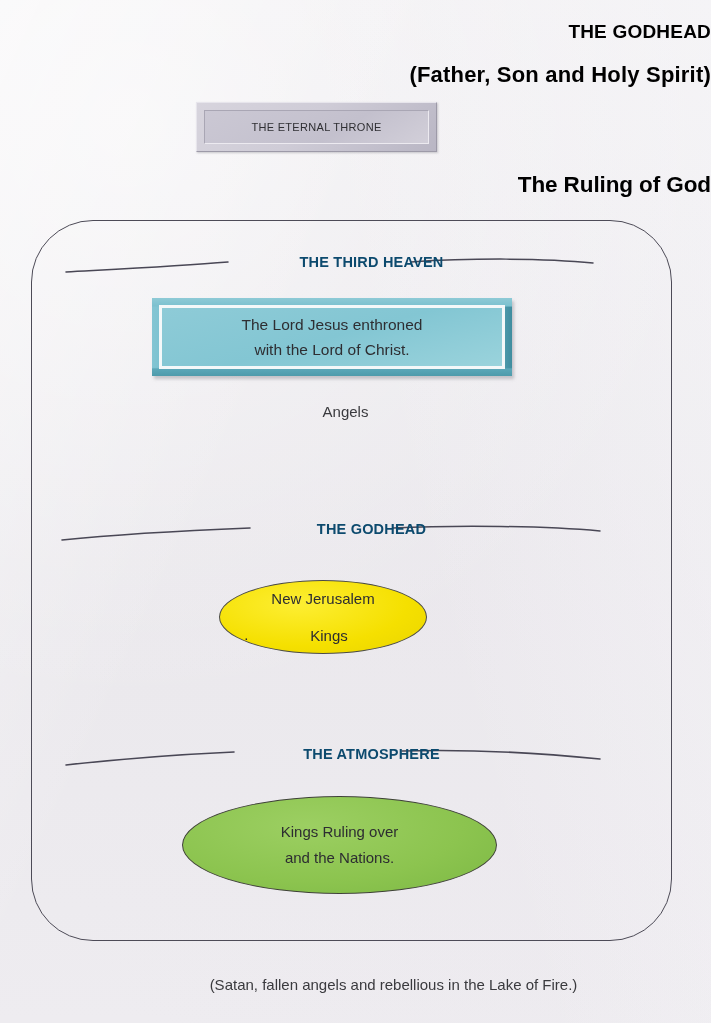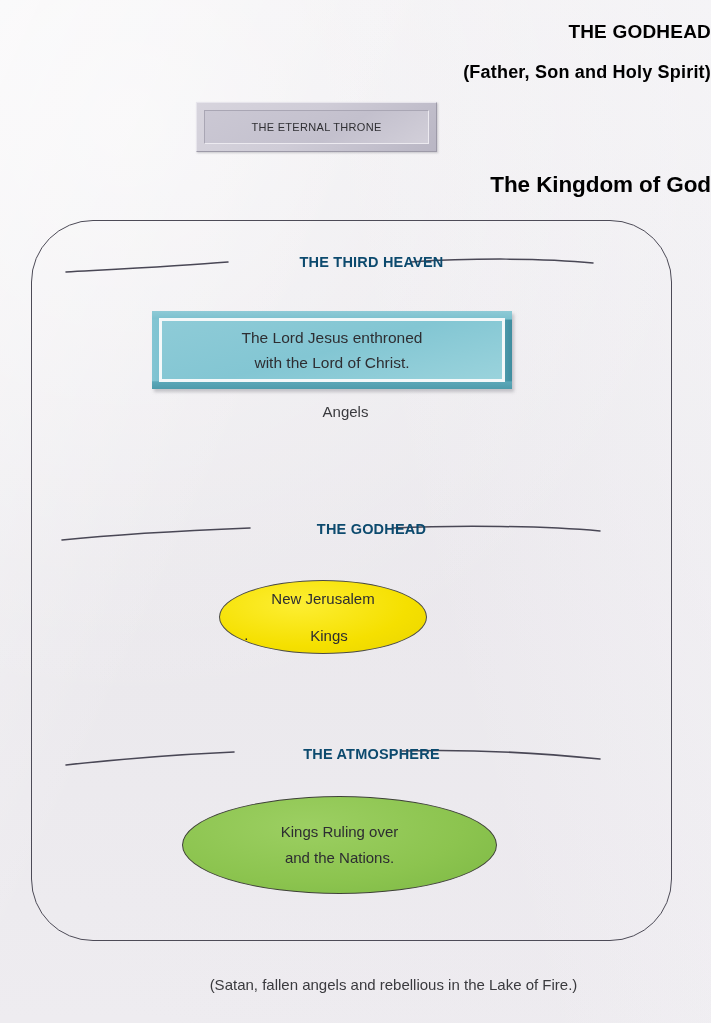--- a/index.html
+++ b/index.html
@@ -41,21 +41,21 @@
     font-weight: bold;
     color: #000000;
     letter-spacing: 0.2px;
   }
   #godhead-title {
     top: 21px;
     font-size: 19px;
   }
   #godhead-subtitle {
     top: 62px;
-    font-size: 18px;
+    font-size: 22px;
   }
   #kingdom-title {
     top: 172px;
     font-size: 22.5px;
     letter-spacing: -0.1px;
   }
 
   
   #eternal-throne-box {
     position: absolute;
@@ -133,21 +133,20 @@
   
   #enthroned-box {
     position: absolute;
     left: 152px;
     top: 298px;
     width: 360px;
     height: 78px;
     background: linear-gradient(160deg, #7dc4d2 0%, #6cb8c9 55%, #96d0d9 100%);
     box-sizing: border-box;
     box-shadow: 2px 3px 3px rgba(110,108,118,0.35);
-    margin-top: 13px;
   }
   #enthroned-outer-shade {
     position: absolute;
     inset: 0;
     background:
       linear-gradient(180deg, #8ecad6 0%, #7cc1cf 10%, rgba(255,255,255,0) 12%),
       linear-gradient(0deg,  #4e9bab 0%, #5ba7b8 9%, rgba(255,255,255,0) 11%),
       linear-gradient(90deg, #83c5d3 0%, rgba(255,255,255,0) 5%),
       linear-gradient(270deg,#3f8d9f 0%, #5aa4b5 4%, rgba(255,255,255,0) 7%);
   }
@@ -246,21 +245,21 @@
   <div class="heading" id="godhead-title">THE GODHEAD</div>
 
   <div class="heading" id="godhead-subtitle">(Father, Son and Holy Spirit)</div>
 
   <div id="eternal-throne-box">
     <div id="eternal-throne-bevel">
       <span id="eternal-throne-label">THE ETERNAL THRONE</span>
     </div>
   </div>
 
-  <div class="heading" id="kingdom-title">The Kingdom of God</div>
+  <div class="heading" id="kingdom-title">The Ruling of God</div>
 
   <div id="realms-container"></div>
 
   <div class="divider" id="divider-third-heaven">
     <svg width="711" height="34" viewBox="0 0 711 34">
       <path d="M66 24 C120 21, 180 18, 228 14" stroke="#494755" stroke-width="1.5" fill="none" stroke-linecap="round"></path>
       <path d="M411 14 C470 10, 545 10, 593 15" stroke="#494755" stroke-width="1.5" fill="none" stroke-linecap="round"></path>
     </svg>
     <div class="divider-label">THE THIRD HEAVEN</div>
   </div>

